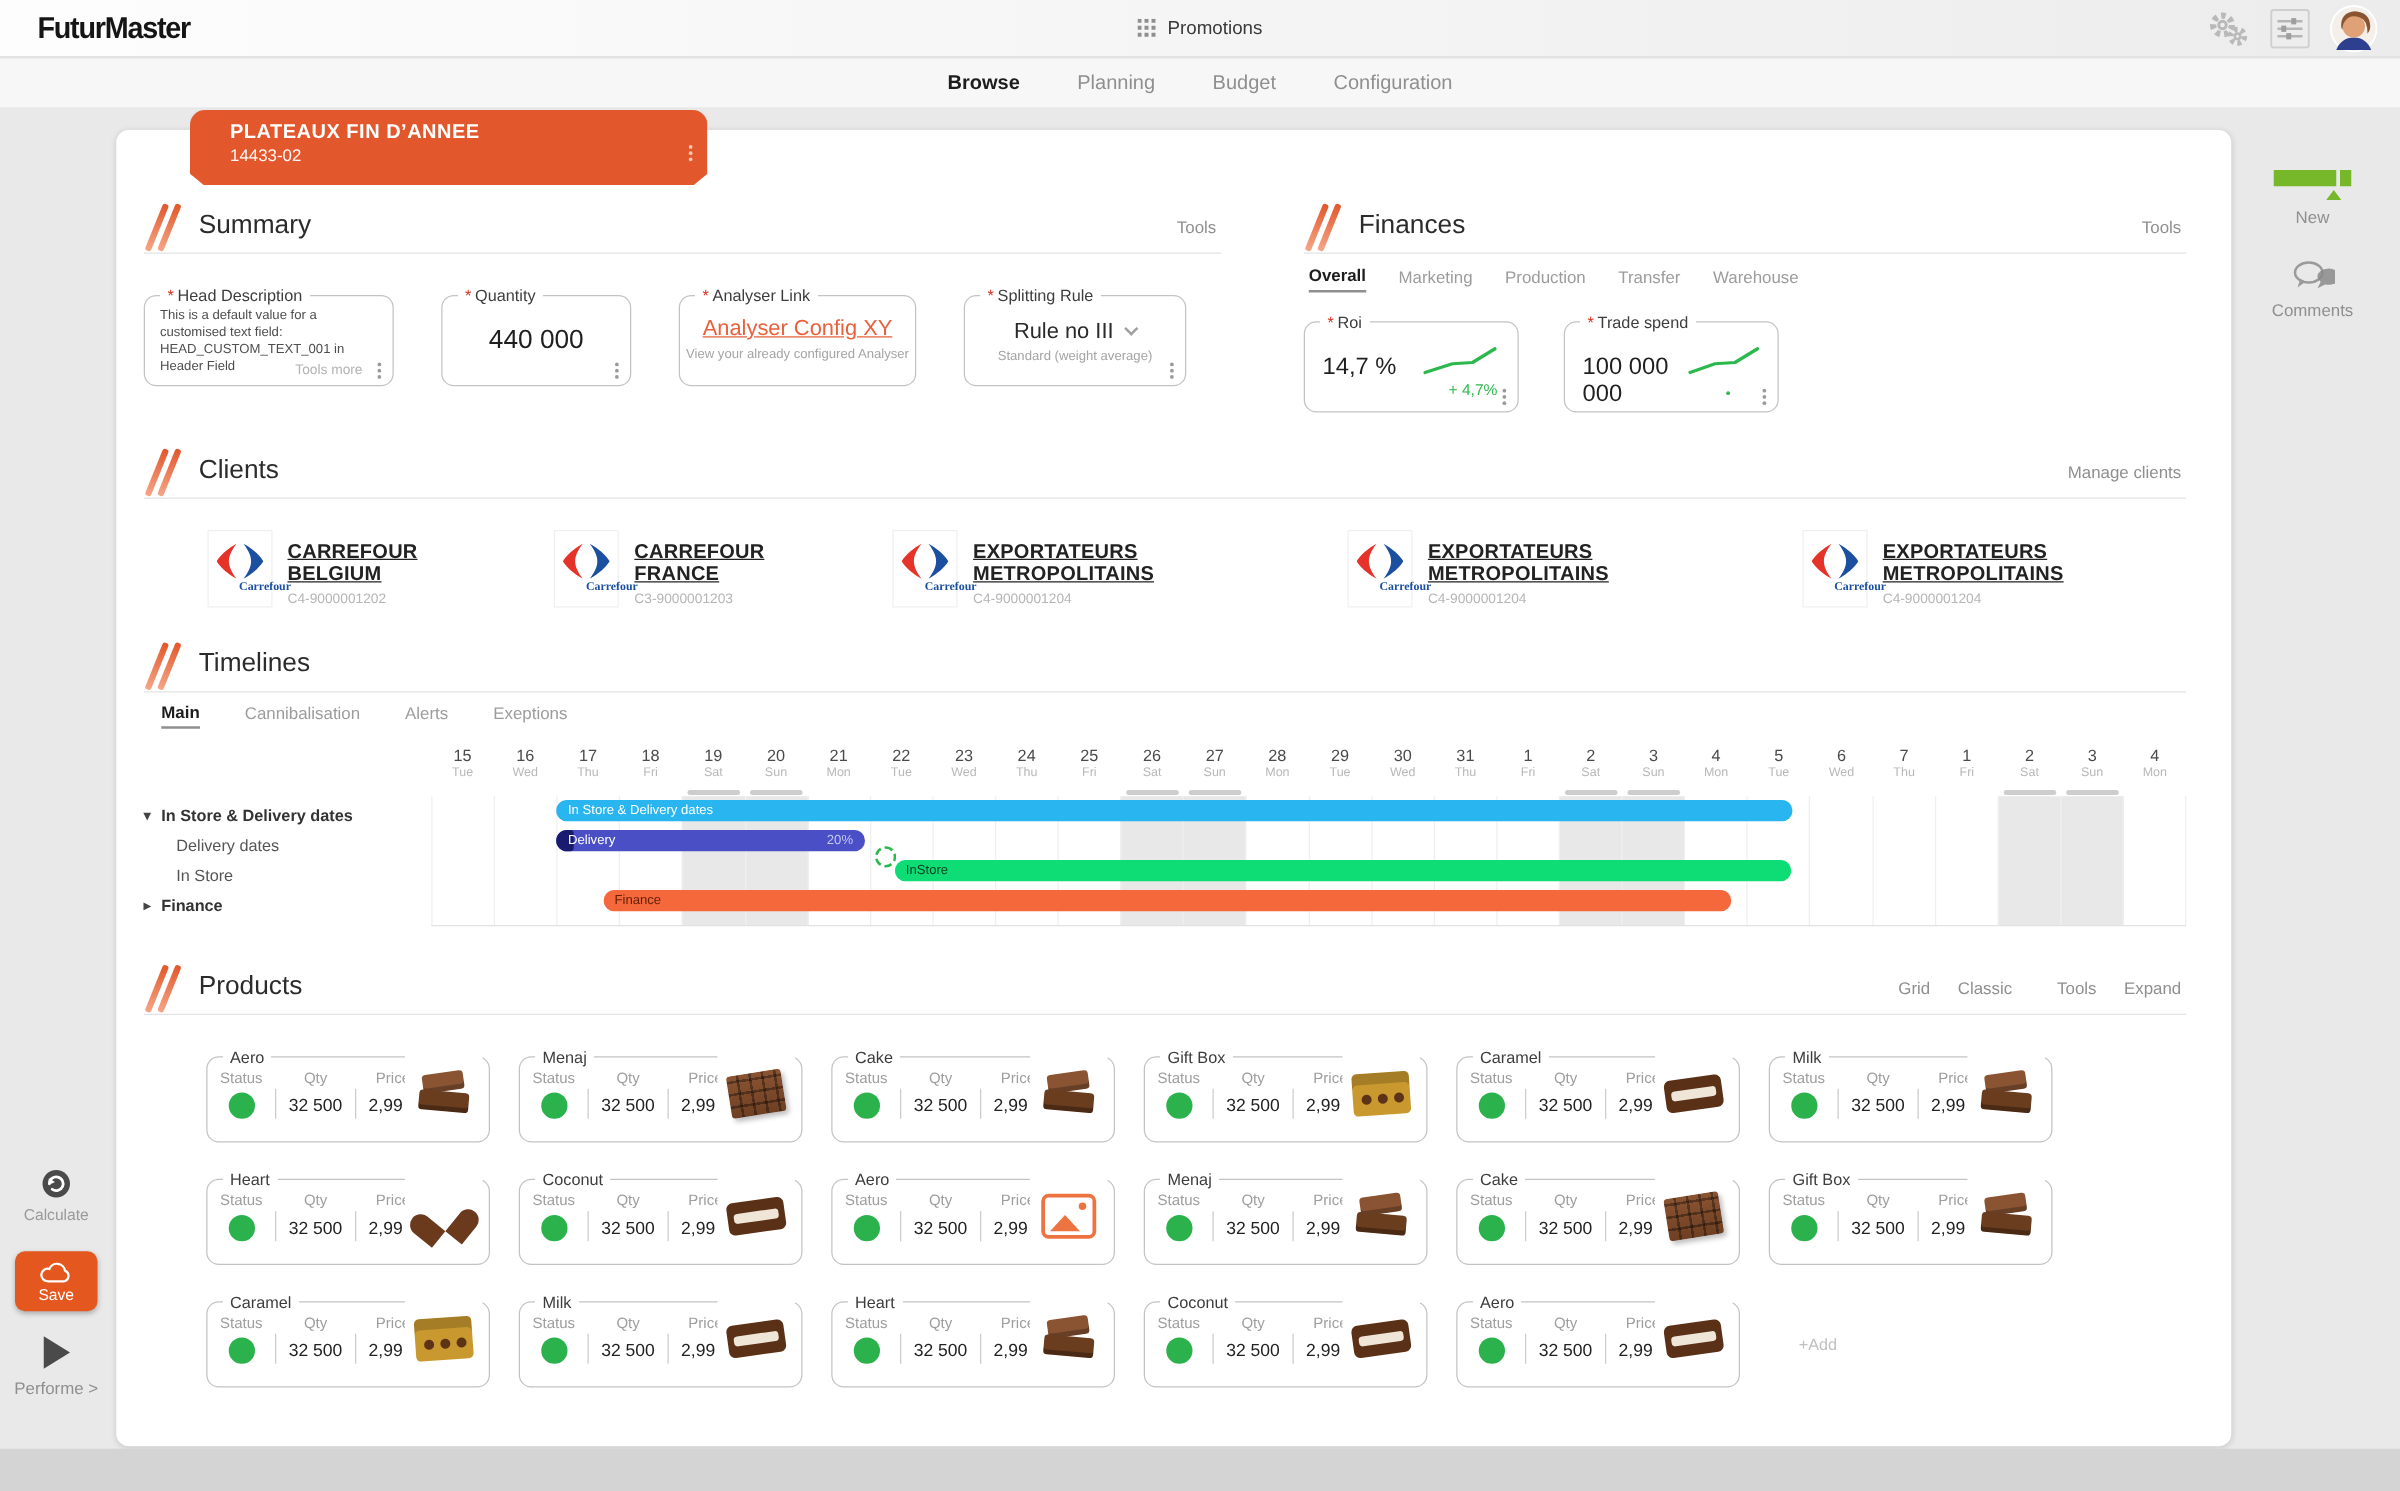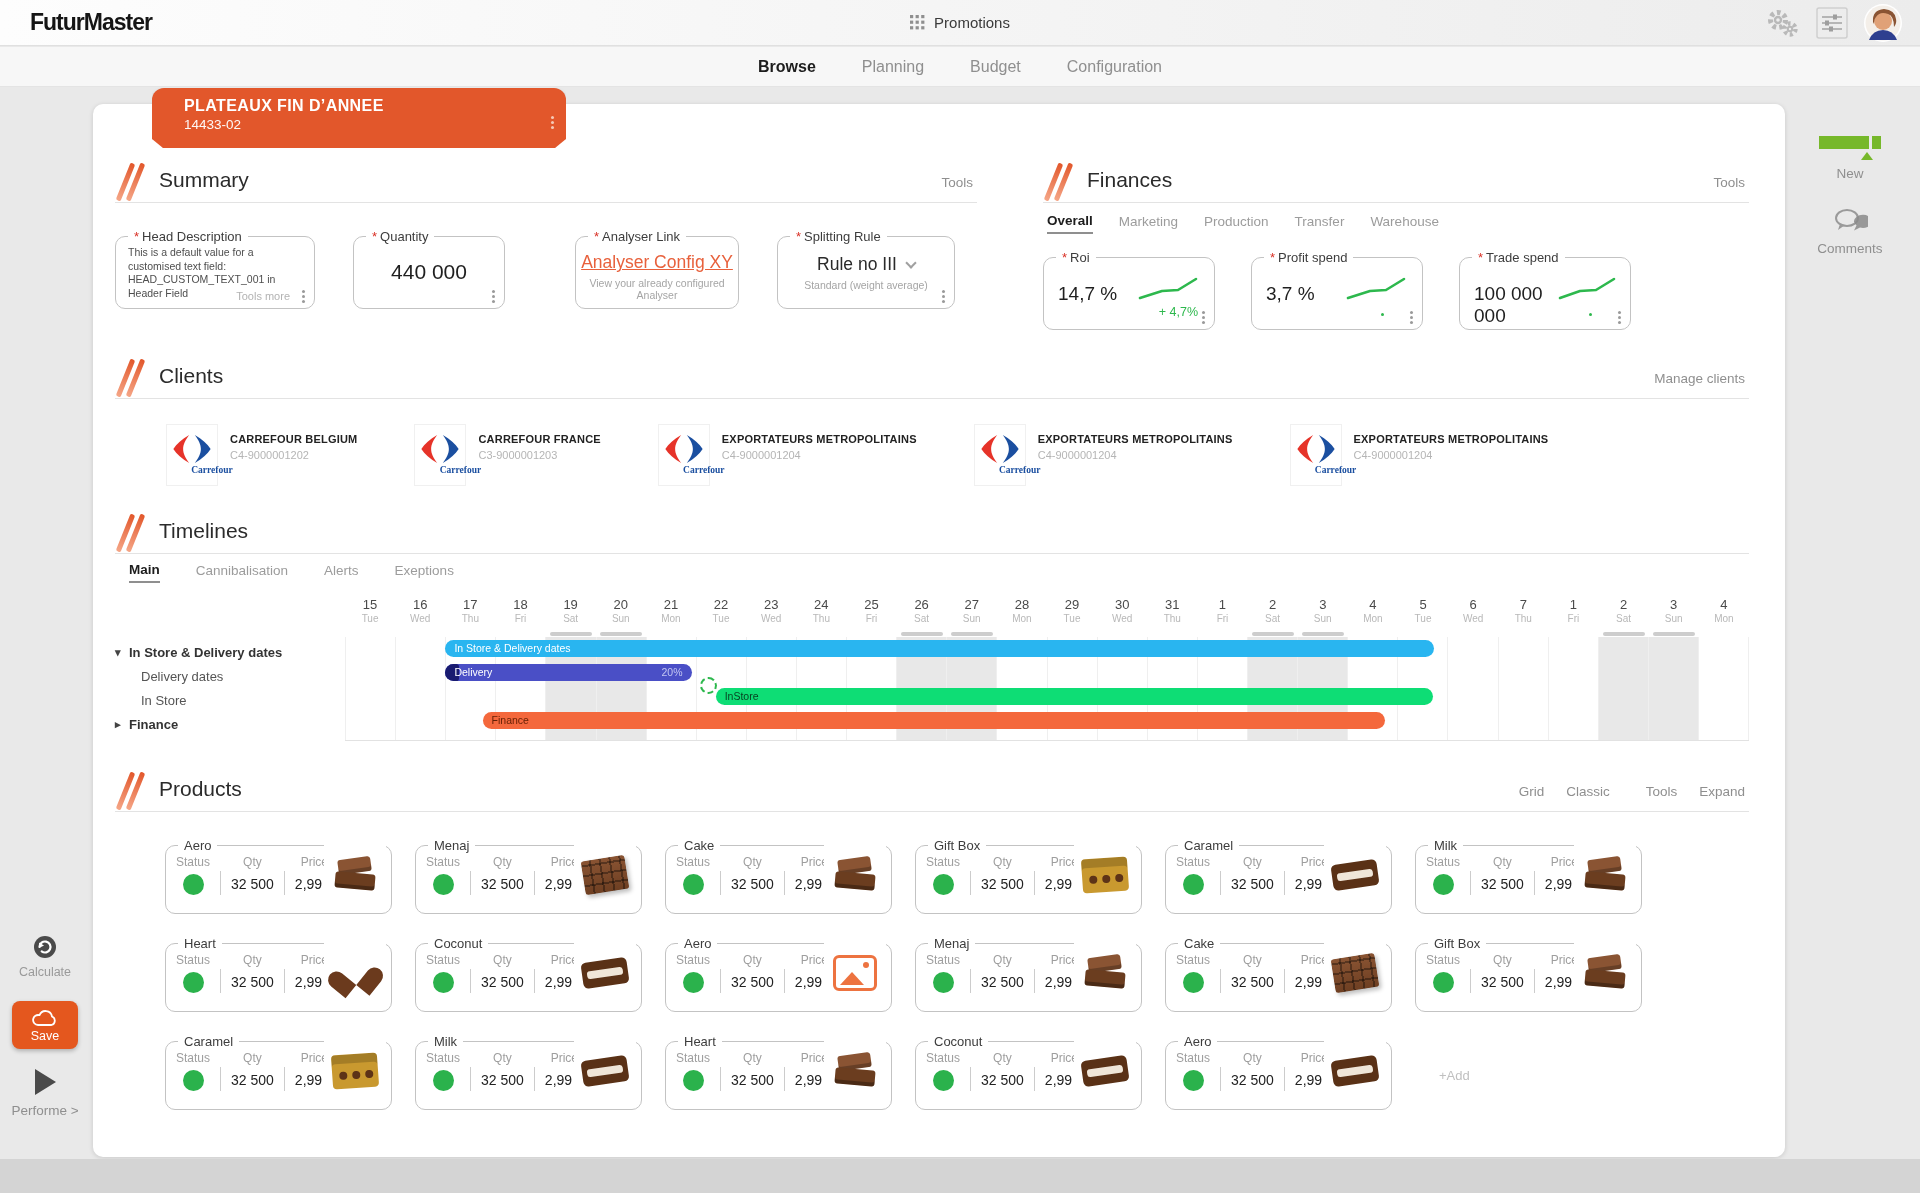--- a/index.html
+++ b/index.html
@@ -62,21 +62,21 @@
   fieldset.fcard legend { margin-left:12px; padding:0 6px; font-size:13px; color:#3d3d3d; }
   .req { color:#d93025; margin-right:3px; font-size:13px; }
 
   
   .row-top { display:flex; gap:66px; }
   .summary-sec { width:862px; flex:none; }
   .finances-sec { flex:1; }
   .fields { display:flex; gap:38px; margin-top:26px; }
   .fc-desc { width:200px; height:80px; }
   .fc-qty { width:152px; height:80px; }
-  .fc-ana { width:164px; height:80px;margin-left:32px; }
+  .fc-ana { width:190px; height:80px; }
   .fc-split { width:178px; height:80px; }
   .desc-text { font-size:10.5px; color:#4e4e4e; line-height:1.3; padding:2px 10px 0 12px; }
   .readmore-row { position:absolute; right:24px; bottom:6px; font-size:11px; color:#b3b3b3; cursor:pointer; }
   .big-val { text-align:center; font-size:21px; color:#1f1f1f; margin-top:16px; font-weight:500; }
   .ana-link { display:block; text-align:center; font-size:17.5px; color:#e8613c; margin-top:8px;
     text-decoration:underline; font-weight:500; }
   .hint { text-align:center; font-size:10.5px; color:#a5a5a5; margin-top:4px; }
   .split-val { text-align:center; font-size:17.5px; color:#2a2a2a; margin-top:10px; }
   .chev { display:inline-block; width:8px; height:8px; border-right:2px solid #a0a0a0;
     border-bottom:2px solid #a0a0a0; transform:rotate(45deg); margin-left:10px; vertical-align:3px; }
@@ -95,21 +95,21 @@
   .delta { position:absolute; top:32px; right:4px; font-size:12.5px; color:#2db84d; white-space:nowrap; }
   .minidot { position:absolute; top:40px; right:26px; width:3px; height:3px; background:#2db84d; border-radius:50%; }
 
   
   .clients-sec { margin-top:34px; }
   .client-row { display:flex; gap:58px; margin-top:26px; padding-left:52px; }
   .client { display:flex; gap:13px; align-items:flex-start; cursor:pointer; }
   .cf-box { width:50px; height:60px; background:#fff; box-shadow:0 0 0 1px #f0f0f0; display:flex;
     flex-direction:column; align-items:center; justify-content:center; gap:2px; }
   .cf-word { font-family:"Liberation Serif", serif; font-size:9.5px; color:#1b4fa0; font-weight:bold;margin-left:40px; }
-  .client-name { font-size:11px; font-weight:bold; color:#222; margin-top:8px; letter-spacing:.2px; }
+  .client-name { font-size:16px; font-weight:bold; color:#222; margin-top:8px; letter-spacing:.2px;text-decoration:underline; }
   .client-code { font-size:11px; color:#b5b5b5; margin-top:4px; }
 
   
   .timelines-sec { margin-top:34px; }
   .tl-tabs { display:flex; gap:36px; margin-top:8px; padding-left:14px; }
   .gantt { position:relative; height:150px; margin-top:14px; }
   .glabels { position:absolute; left:0; top:43px; width:230px; }
   .glabel-row { height:24px; display:flex; align-items:center; font-size:13px; color:#555; }
   .glabel-row.parent { font-weight:bold; color:#333; cursor:pointer; }
   .glabel-row .caret { width:14px; font-size:11px; color:#444; }
@@ -353,33 +353,20 @@
               <div class="spark-wrap">
                 <svg class="spark" width="66" height="28">
                   <polyline points="4,23 26,16 42,15 60,4" fill="none" stroke="#2db84d" stroke-width="2.6" stroke-linecap="round" stroke-linejoin="round"></polyline>
                 </svg>
                 <span class="delta">+ 4,7%</span>
               </div>
             </div>
             <span class="vdots card-dots"></span>
           </fieldset>
           <fieldset class="fcard fc-fin">
-            <legend><span class="req">*</span><span>Profit spend</span></legend>
-            <div class="fin-body">
-              <div class="fin-val">3,7 %</div>
-              <div class="spark-wrap">
-                <svg class="spark" width="66" height="28">
-                  <polyline points="4,23 26,16 42,15 60,4" fill="none" stroke="#2db84d" stroke-width="2.6" stroke-linecap="round" stroke-linejoin="round"></polyline>
-                </svg>
-                <span class="minidot"></span>
-              </div>
-            </div>
-            <span class="vdots card-dots"></span>
-          </fieldset>
-          <fieldset class="fcard fc-fin">
             <legend><span class="req">*</span><span>Trade spend</span></legend>
             <div class="fin-body">
               <div class="fin-val">100 000 000</div>
               <div class="spark-wrap" style="width:60px">
                 <svg class="spark" width="60" height="28">
                   <polyline points="2,23 22,16 38,15 56,4" fill="none" stroke="#2db84d" stroke-width="2.6" stroke-linecap="round" stroke-linejoin="round"></polyline>
                 </svg>
                 <span class="minidot"></span>
               </div>
             </div>

